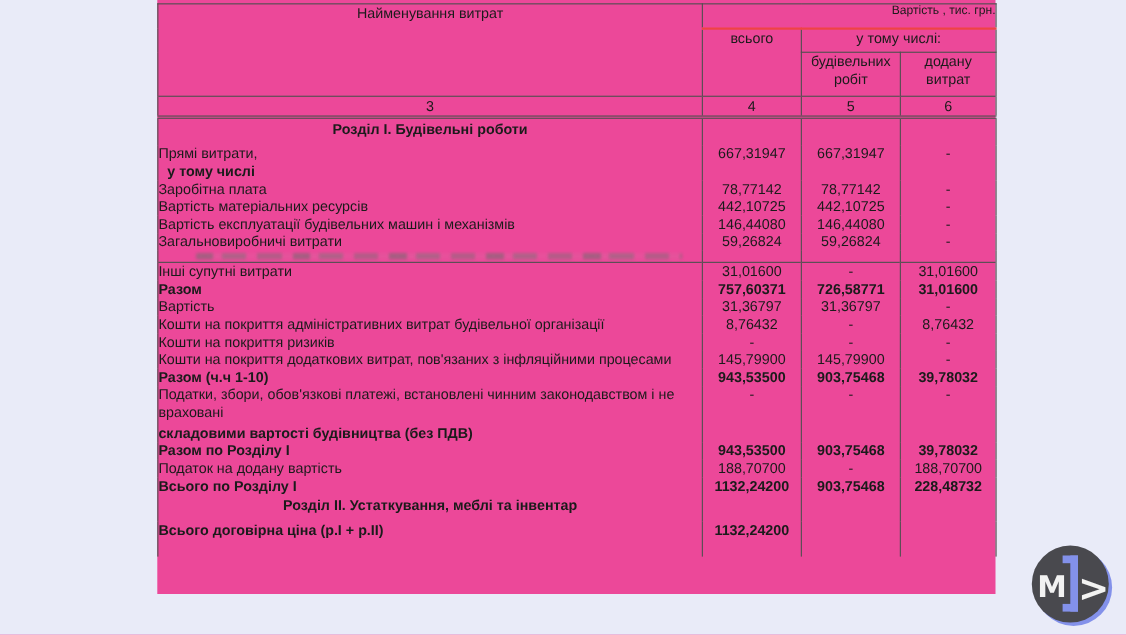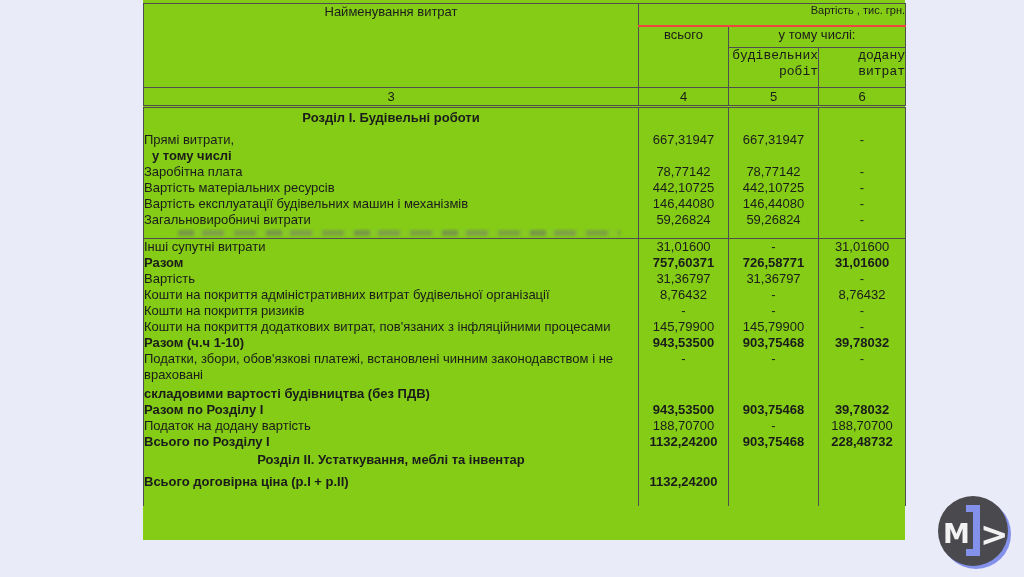--- a/index.html
+++ b/index.html
@@ -8,21 +8,21 @@
     background:#e9ebf8;
     font-family:"Liberation Sans","DejaVu Sans",sans-serif;
     color:#1b1b1b;
     overflow:hidden;
     position:relative;
   }
   .doc{
     position:absolute;
     left:143px;top:0;
     width:762px;height:540px;
-    background:#84cc16;
+    background:#ec4899;
     padding-top:3px;
     box-sizing:border-box;
   }
   table.cost{
     border-collapse:collapse;
     table-layout:fixed;
     width:762px;
     font-size:13px;
   }
   table.cost td{
@@ -44,22 +44,22 @@
     border-bottom:2px solid #ef4444;
     height:21px;font-size:11px;
   }
   td.h-incl{
     text-align:center;vertical-align:middle;
     border-bottom:1px solid #4f4f4f;
     height:20px;
   }
   td.h-total{text-align:center;vertical-align:middle;}
   td.h-sub{
-    text-align:right;vertical-align:middle;
-    height:39px;line-height:16px;font-family:Liberation Mono, monospace;
+    text-align:center;vertical-align:middle;
+    height:39px;line-height:16px;
   }
   tr.nums td{
     text-align:center;vertical-align:middle;
     height:17px;
     border-top:1px solid #4f4f4f;
     border-bottom:3px double #4f4f4f;
   }
   
   td.name{padding:1.5px 4px 1.5px 7px;}
   td.name div{line-height:16px;}

